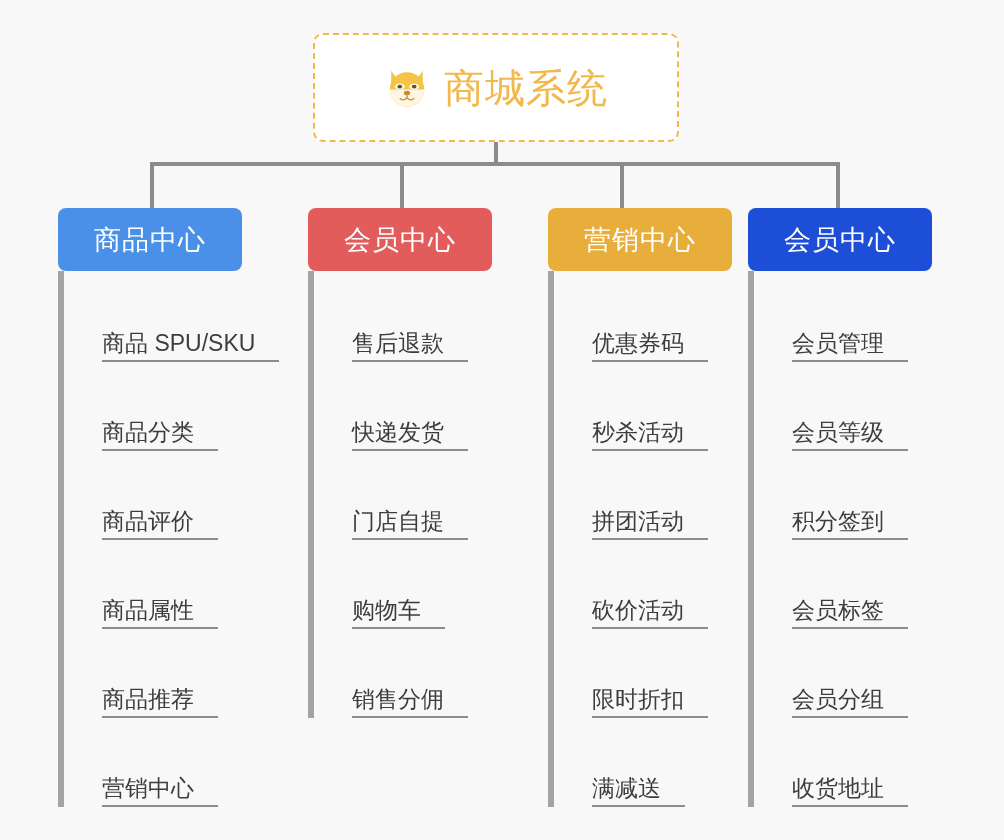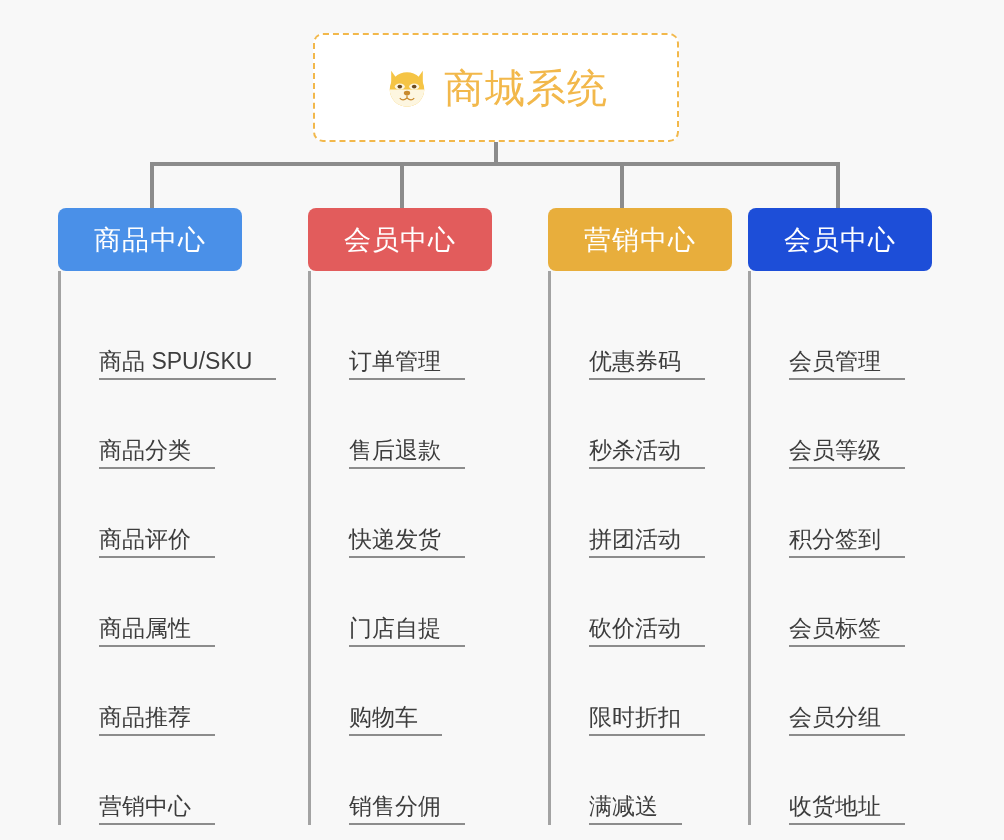--- a/index.html
+++ b/index.html
@@ -78,22 +78,22 @@
     justify-content: center;
     color: #ffffff;
     font-size: 27px;
     letter-spacing: 1px;
     white-space: nowrap;
   }
 
   .col-items {
     position: relative;
     margin-top: 0;
-    padding-top: 20px;
-    border-left: 3px solid #a3a3a3;
+    padding-top: 2px;
+    border-left: 6px solid #a3a3a3;
   }
 
   .col-item {
     position: relative;
     height: 89px;
     display: flex;
     align-items: flex-end;
     padding-left: 38px;
   }
   .col-item-label {
@@ -160,23 +160,20 @@
       <div class="col-item">
           <span class="col-item-label">营销中心</span>
         </div>
     </div>
   </div>
 
   <div class="column col-2">
     <div class="col-header" style="background:#e25c5c">会员中心</div>
     <div class="col-items">
       <div class="col-item">
-          <span class="col-item-label">订单管理</span>
-        </div>
-      <div class="col-item">
           <span class="col-item-label">售后退款</span>
         </div>
       <div class="col-item">
           <span class="col-item-label">快递发货</span>
         </div>
       <div class="col-item">
           <span class="col-item-label">门店自提</span>
         </div>
       <div class="col-item">
           <span class="col-item-label">购物车</span>

